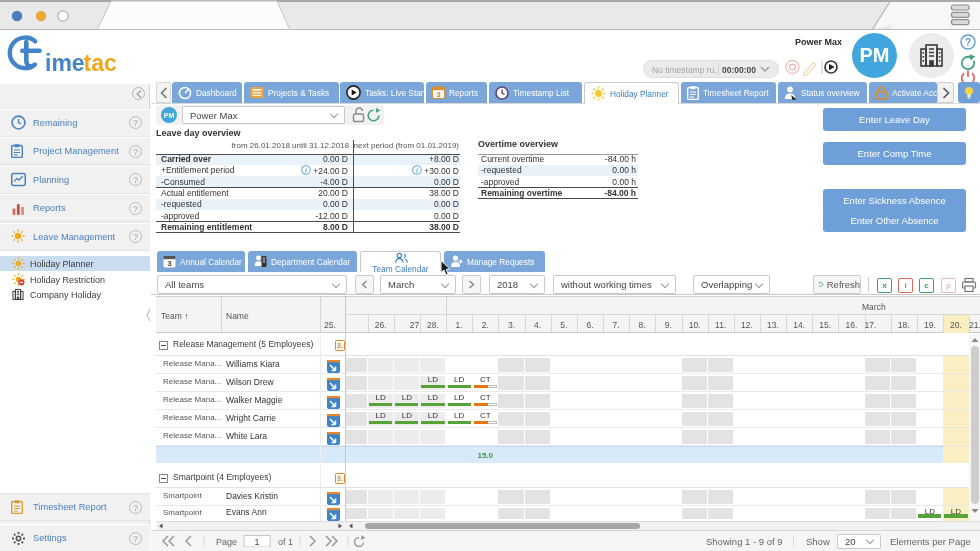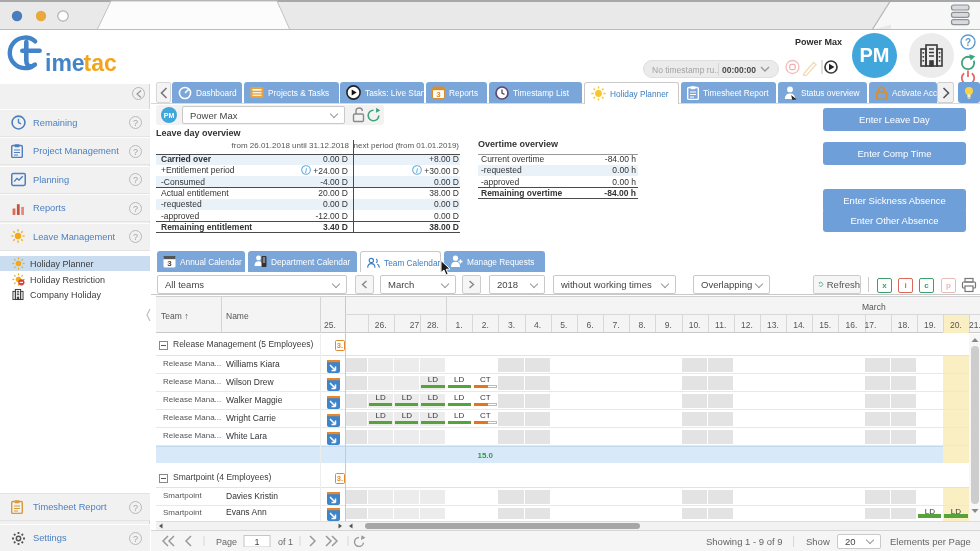--- a/index.html
+++ b/index.html
@@ -400,21 +400,21 @@
 <div class="abs" style="left:156px;top:198.70000000000005px;width:304px;height:11.3px;background:#e9f1f9;"></div>
 <div class="abs" style="left:161px;top:199.20000000000005px;font-size:8.5px;font-weight:normal;color:#333;">-requested</div>
 <div class="abs" style="left:240px;top:199.20000000000005px;width:108px;font-size:8.5px;font-weight:normal;color:#333;text-align:right;">0.00 D</div>
 <div class="abs" style="left:350px;top:199.20000000000005px;width:109px;font-size:8.5px;font-weight:normal;color:#333;text-align:right;">0.00 D</div>
 <div class="abs" style="left:156px;top:210.00000000000006px;width:304px;height:11.3px;background:#fff;"></div>
 <div class="abs" style="left:161px;top:210.50000000000006px;font-size:8.5px;font-weight:normal;color:#333;">-approved</div>
 <div class="abs" style="left:240px;top:210.50000000000006px;width:108px;font-size:8.5px;font-weight:normal;color:#333;text-align:right;">-12.00 D</div>
 <div class="abs" style="left:350px;top:210.50000000000006px;width:109px;font-size:8.5px;font-weight:normal;color:#333;text-align:right;">0.00 D</div>
 <div class="abs" style="left:156px;top:221.30000000000007px;width:304px;height:11.3px;background:#fff;border-top:1px solid #4a4a4a;border-bottom:1px solid #4a4a4a;"></div>
 <div class="abs" style="left:161px;top:221.80000000000007px;font-size:8.5px;font-weight:bold;color:#333;">Remaining entitlement</div>
-<div class="abs" style="left:240px;top:221.80000000000007px;width:108px;font-size:8.5px;font-weight:bold;color:#333;text-align:right;">3.40 D</div>
+<div class="abs" style="left:240px;top:221.80000000000007px;width:108px;font-size:8.5px;font-weight:bold;color:#333;text-align:right;">8.00 D</div>
 <div class="abs" style="left:350px;top:221.80000000000007px;width:109px;font-size:8.5px;font-weight:bold;color:#333;text-align:right;">38.00 D</div>
 <div class="abs" style="left:352.5px;top:140px;width:1px;height:93px;background:#4a4a4a;"></div>
 <div class="abs" style="left:478px;top:139px;font-size:9px;font-weight:bold;color:#333;">Overtime overview</div>
 <div class="abs" style="left:478px;top:153.5px;width:160px;height:11.3px;background:#fff;border-top:1px solid #999;"></div>
 <div class="abs" style="left:481px;top:154.0px;font-size:8.5px;font-weight:normal;color:#333;">Current overtime</div>
 <div class="abs" style="left:530px;top:154.0px;width:106px;font-size:8.5px;font-weight:normal;color:#333;text-align:right;">-84.00 h</div>
 <div class="abs" style="left:478px;top:164.8px;width:160px;height:11.3px;background:#e9f1f9;"></div>
 <div class="abs" style="left:481px;top:165.3px;font-size:8.5px;font-weight:normal;color:#333;">-requested</div>
 <div class="abs" style="left:530px;top:165.3px;width:106px;font-size:8.5px;font-weight:normal;color:#333;text-align:right;">0.00 h</div>
 <div class="abs" style="left:478px;top:176.10000000000002px;width:160px;height:11.3px;background:#fff;"></div>
@@ -441,21 +441,21 @@
     <span class="ic">
       <svg width="13" height="13" viewBox="0 0 13 13">
         <circle cx="4.5" cy="3" r="2.4" fill="#fff"></circle>
         <path d="M0.5 11 Q0.5 6.2 4.5 6.2 Q8.5 6.2 8.5 11 Z" fill="#fff"></path>
         <rect x="7.5" y="1" width="5" height="11" rx="1" fill="#333"></rect>
         <path d="M8.8 3 h2.4 M8.8 5 h2.4 M8.8 7 h2.4" stroke="#fff" stroke-width="0.8"></path>
       </svg>
     </span>
     <span>Department Calendar</span>
   </div>
-<div class="tab2 active" style="left:360px;width:81px;overflow:hidden;">
+<div class="tab2 active" style="left:360px;width:81px;overflow:hidden;flex-direction:column;">
     <span class="ic">
       <svg width="13" height="12" viewBox="0 0 15 13">
         <g fill="none" stroke="#3c7ec0" stroke-width="1.3">
           <circle cx="5" cy="3.6" r="2.5"></circle>
           <path d="M0.8 12 Q0.8 7.2 5 7.2 Q9.2 7.2 9.2 12"></path>
           <path d="M10.5 1.8 A2.5 2.5 0 0 1 10.5 6.2 M11.8 7.6 Q14.2 8.6 14.2 12"></path>
         </g>
       </svg>
     </span>
     <span>Team Calendar</span>

